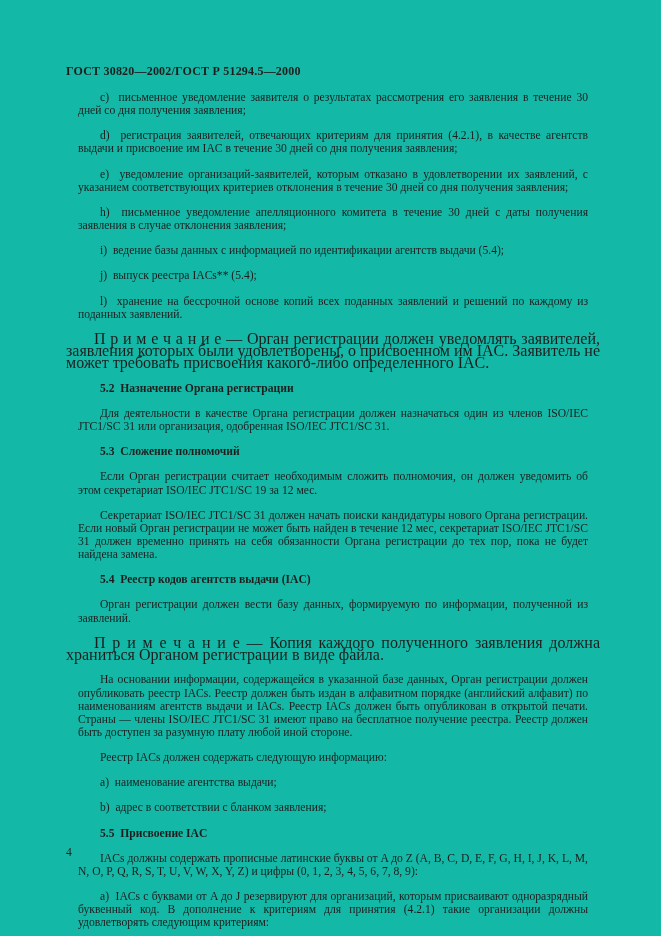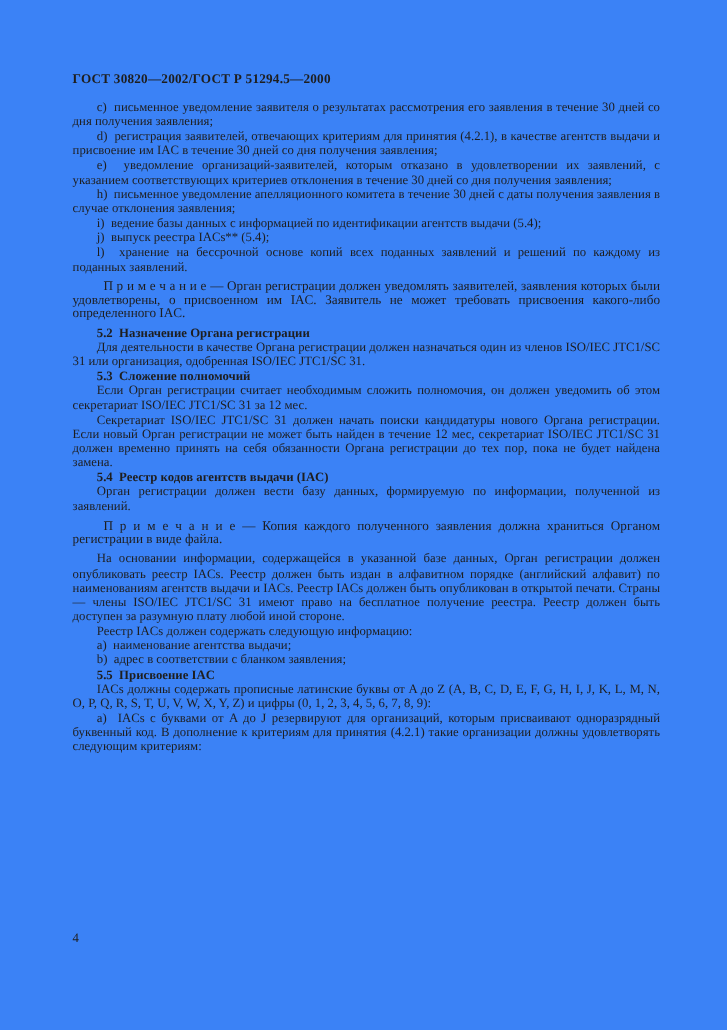--- a/index.html
+++ b/index.html
@@ -22,31 +22,31 @@
     font-weight: bold;
     font-size: 12px;
     letter-spacing: 0.2px;
     white-space: nowrap;
   }
   .content {
     margin-top: 12px;
     font-size: 11.6px;
     line-height: 13.15px;
   }
-  .content p { margin: 0; }
+  .content p { margin: 12px; }
   .li, .p {
     text-align: justify;
     text-indent: 22px;
   }
   .h {
     font-weight: bold;
     text-indent: 22px;
   }
   .note {
-    font-size: 12px;
+    font-size: 16px;
     line-height: 12.3px;
     text-align: justify;
     text-indent: 28px;
     margin: 5px 0 !important;
   }
   .footnotes {
     margin-top: 7px;
     font-size: 10.3px;
     line-height: 13px;
   }
@@ -64,37 +64,37 @@
   .page-number {
     position: absolute;
     left: 66px;
     top: 846px;
     font-size: 11.6px;
   }
 </style>
 </head>
 <body>
 
-<div class="screen" style="background: #3b82f6; color: rgb(30, 30, 30);">
+<div class="screen" style="background: #14b8a6; color: rgb(30, 30, 30);">
   <div class="doc">
     <div class="doc-header">ГОСТ 30820—2002/ГОСТ Р 51294.5—2000</div>
 
     <div class="content">
       <p class="li">c)&nbsp; письменное уведомление заявителя о результатах рассмотрения его заявления в течение 30 дней со дня получения заявления;</p>
       <p class="li">d)&nbsp; регистрация заявителей, отвечающих критериям для принятия (4.2.1), в качестве агентств выдачи и присвоение им IAC в течение 30 дней со дня получения заявления;</p>
       <p class="li">e)&nbsp; уведомление организаций-заявителей, которым отказано в удовлетворении их заявлений, с указанием соответствующих критериев отклонения в течение 30 дней со дня получения заявления;</p>
       <p class="li">h)&nbsp; письменное уведомление апелляционного комитета в течение 30 дней с даты получения заявления в случае отклонения заявления;</p>
       <p class="li">i)&nbsp; ведение базы данных с информацией по идентификации агентств выдачи (5.4);</p>
       <p class="li">j)&nbsp; выпуск реестра IACs** (5.4);</p>
       <p class="li">l)&nbsp; хранение на бессрочной основе копий всех поданных заявлений и решений по каждому из поданных заявлений.</p>
       <p class="note">П р и м е ч а н и е — Орган регистрации должен уведомлять заявителей, заявления которых были удовлетворены, о присвоенном им IAC. Заявитель не может требовать присвоения какого-либо определенного IAC.</p>
       <p class="h">5.2&nbsp; Назначение Органа регистрации</p>
       <p class="p">Для деятельности в качестве Органа регистрации должен назначаться один из членов ISO/IEC JTC1/SC 31 или организация, одобренная ISO/IEC JTC1/SC 31.</p>
       <p class="h">5.3&nbsp; Сложение полномочий</p>
-      <p class="p">Если Орган регистрации считает необходимым сложить полномочия, он должен уведомить об этом секретариат ISO/IEC JTC1/SC 31 за 12 мес.</p>
+      <p class="p">Если Орган регистрации считает необходимым сложить полномочия, он должен уведомить об этом секретариат ISO/IEC JTC1/SC 19 за 12 мес.</p>
       <p class="p">Секретариат ISO/IEC JTC1/SC 31 должен начать поиски кандидатуры нового Органа регистрации. Если новый Орган регистрации не может быть найден в течение 12 мес, секретариат ISO/IEC JTC1/SC 31 должен временно принять на себя обязанности Органа регистрации до тех пор, пока не будет найдена замена.</p>
       <p class="h">5.4&nbsp; Реестр кодов агентств выдачи (IAC)</p>
       <p class="p">Орган регистрации должен вести базу данных, формируемую по информации, полученной из заявлений.</p>
       <p class="note">П р и м е ч а н и е — Копия каждого полученного заявления должна храниться Органом регистрации в виде файла.</p>
       <p class="p">На основании информации, содержащейся в указанной базе данных, Орган регистрации должен опубликовать реестр IACs. Реестр должен быть издан в алфавитном порядке (английский алфавит) по наименованиям агентств выдачи и IACs. Реестр IACs должен быть опубликован в открытой печати. Страны — члены ISO/IEC JTC1/SC 31 имеют право на бесплатное получение реестра. Реестр должен быть доступен за разумную плату любой иной стороне.</p>
       <p class="p">Реестр IACs должен содержать следующую информацию:</p>
       <p class="li">a)&nbsp; наименование агентства выдачи;</p>
       <p class="li">b)&nbsp; адрес в соответствии с бланком заявления;</p>
       <p class="h">5.5&nbsp; Присвоение IAC</p>
       <p class="p">IACs должны содержать прописные латинские буквы от A до Z (A, B, C, D, E, F, G, H, I, J, K, L, M, N, O, P, Q, R, S, T, U, V, W, X, Y, Z) и цифры (0, 1, 2, 3, 4, 5, 6, 7, 8, 9):</p>

